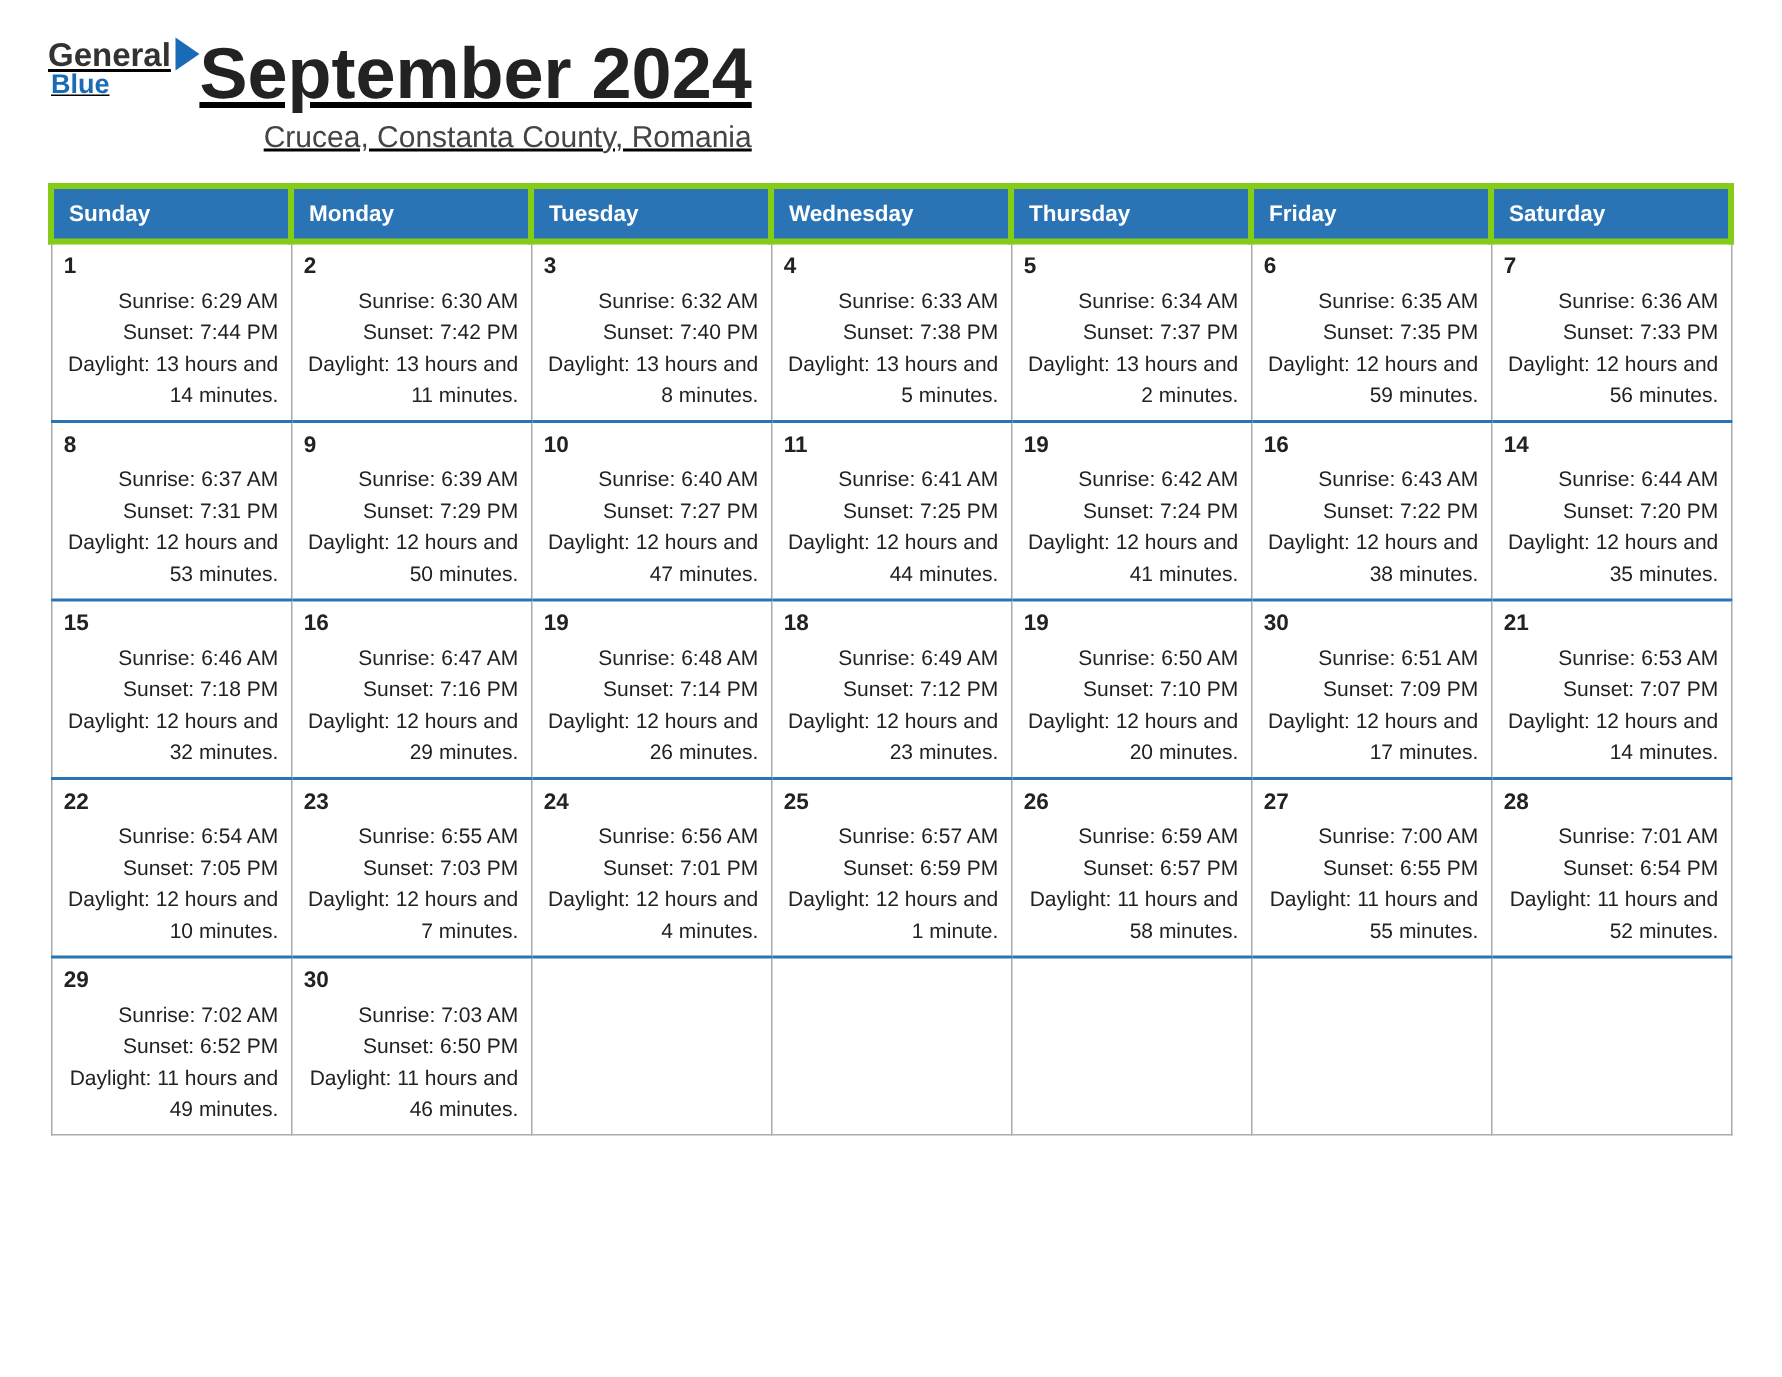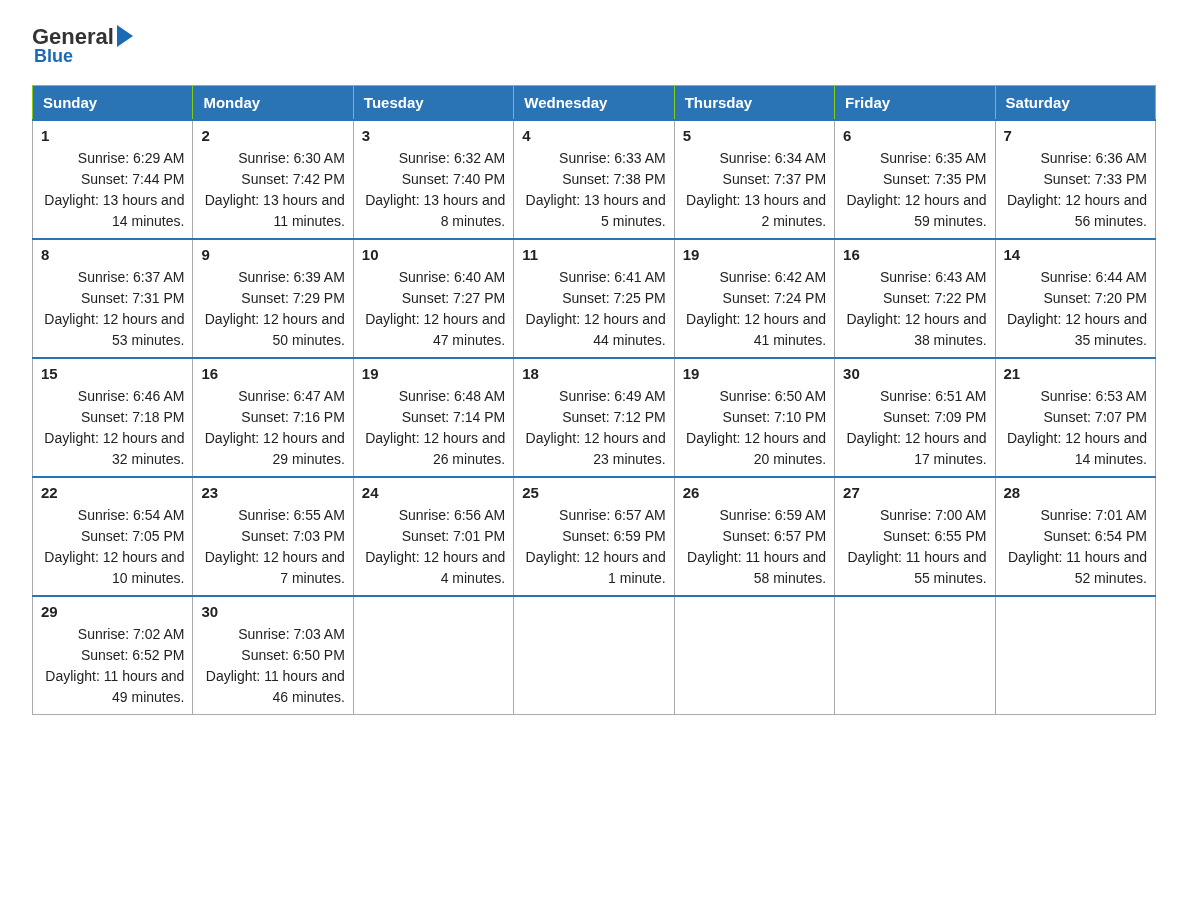--- a/index.html
+++ b/index.html
@@ -7,20 +7,21 @@
       font-family: Arial, sans-serif;
       background: #fff;
       padding: 24px 32px;
       width: 1188px;
       min-height: 918px;
     }
     .header {
       display: flex;
       align-items: flex-start;
       margin-bottom: 18px;
+      text-decoration: underline;
     }
     .title-block {
       text-align: right;
     }
     .title-block h1 {
       font-size: 48px;
       font-weight: bold;
       color: #222;
       line-height: 1.1;
     }
@@ -33,21 +34,21 @@
       width: 100%;
       border-collapse: collapse;
       table-layout: fixed;
     }
     thead th {
       background-color: #2a73b5;
       color: #fff;
       font-size: 15px;
       font-weight: bold;
       padding: 8px 10px;
-      border: 1px solid #84cc16;
+      border: 4px solid #84cc16;
       text-align: left;
     }
     tbody td {
       border: 1px solid #aaa;
       vertical-align: top;
       padding: 6px 8px;
       font-size: 13px;
       color: #222;
       min-height: 90px;
     }
@@ -110,20 +111,24 @@
 <body>
 
 <div class="header">
   <div class="logo-wrapper">
     <div class="logo-line1">
       <span class="logo-general">General</span>
       <span class="logo-triangle"></span>
     </div>
     <div class="logo-line2">Blue</div>
   </div>
+  <div class="title-block">
+    <h1>September 2024</h1>
+    <div class="subtitle">Crucea, Constanta County, Romania</div>
+  </div>
 </div>
 
 <table>
   <thead>
     <tr>
 
     <th>Sunday</th>
         <th>Monday</th>
         <th>Tuesday</th>
         <th>Wednesday</th>

